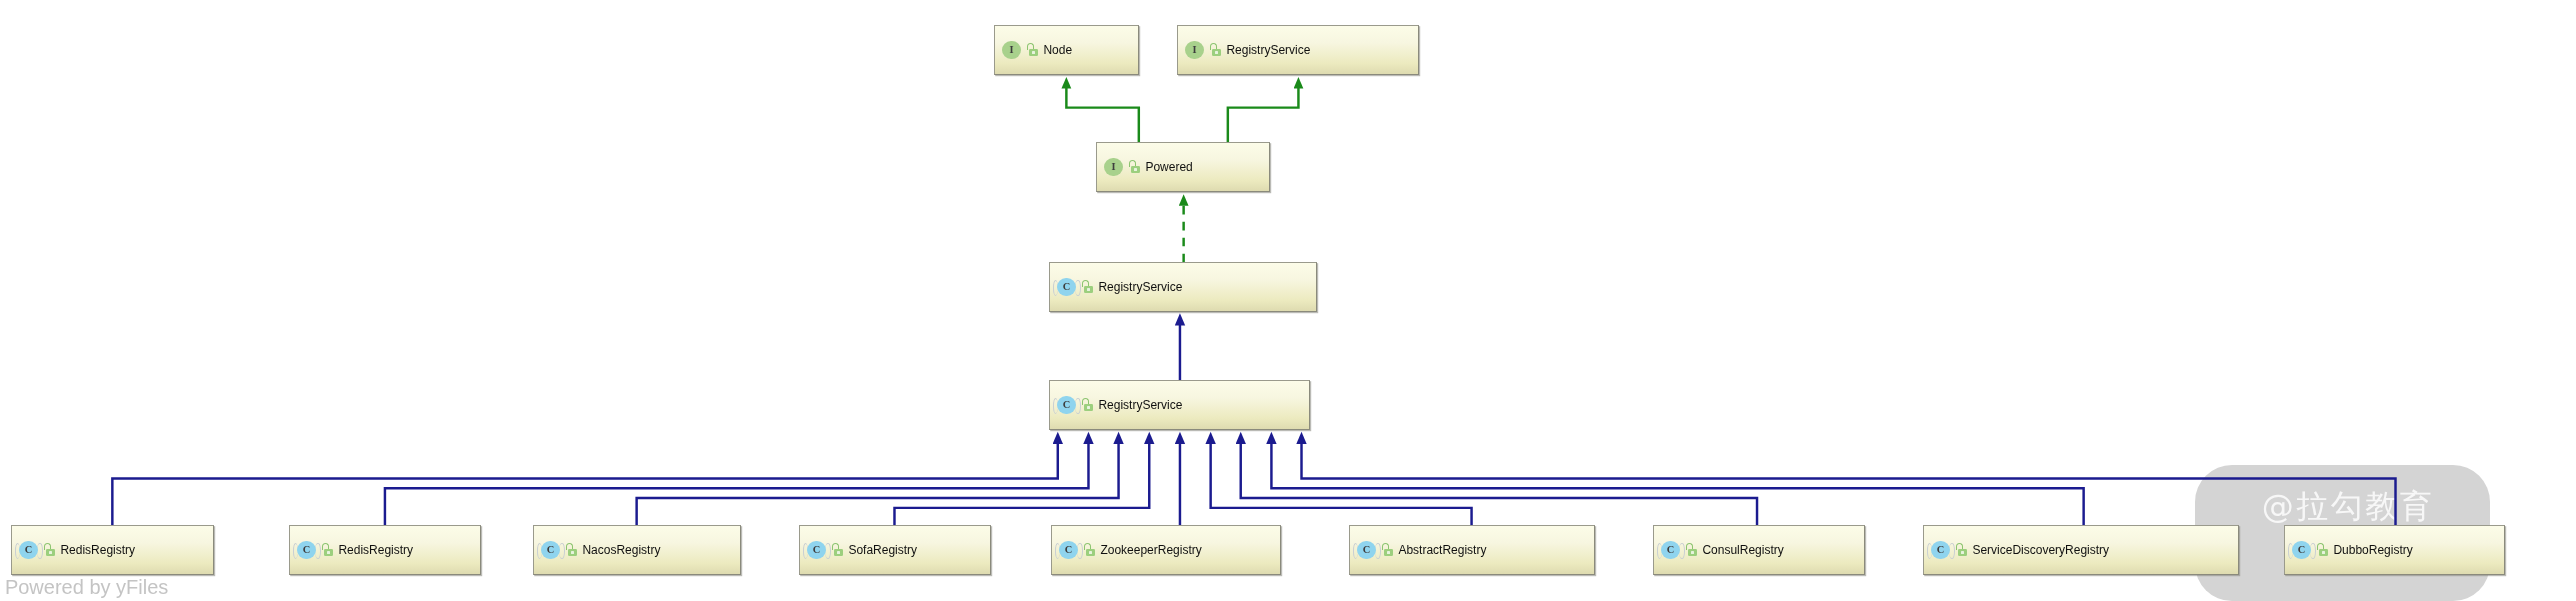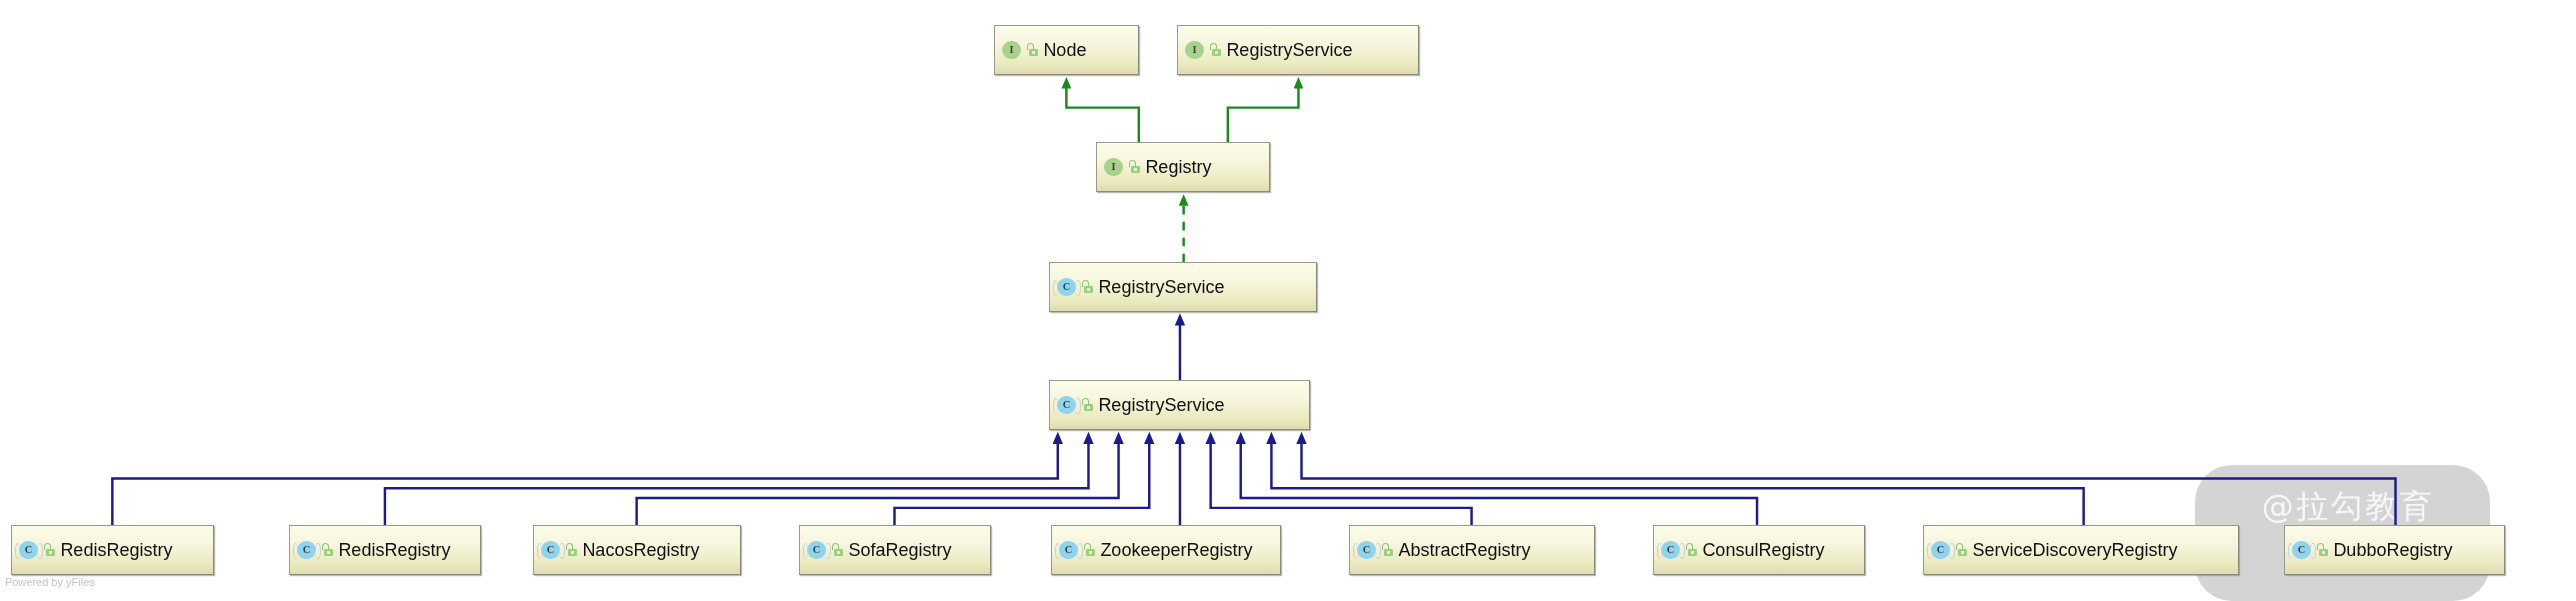--- a/index.html
+++ b/index.html
@@ -135,32 +135,32 @@
     position: absolute;
     left: 3.1px;
     top: 2.5px;
     width: 2.5px;
     height: 2.5px;
     background: #e7f3dd;
     border-radius: 0.6px;
   }
 
   .uml-node .node-label {
-    font-size: 18px;
+    font-size: 12px;
     color: #101010;
     font-family: "Liberation Sans", sans-serif;
     line-height: 1;
   }
 
   
   #yfiles-credit {
     position: absolute;
     left: 4.9px;
     top: 576px;
-    font-size: 11px;
+    font-size: 20px;
     color: #c4c4c4;
     font-family: "Liberation Sans", sans-serif;
     z-index: 4;
     white-space: nowrap;
     text-align: right;
   }
 </style>
 </head>
 <body>
 
@@ -221,21 +221,21 @@
     </span>
     <span class="node-label">RegistryService</span>
   </div>
 
   <div class="uml-node" style="left:1096px; top:142px; width:174px; height:50px;">
     <span class="stereo-icon icon-interface">I</span>
     <span class="lock-icon">
       <span class="shackle"></span>
         <span class="body"></span>
     </span>
-    <span class="node-label">Registry</span>
+    <span class="node-label">Powered</span>
   </div>
 
   <div class="uml-node" style="left:1049px; top:262px; width:268px; height:50px;">
     <span class="stereo-icon icon-class">C</span>
     <span class="lock-icon">
       <span class="shackle"></span>
         <span class="body"></span>
     </span>
     <span class="node-label">RegistryService</span>
   </div>

